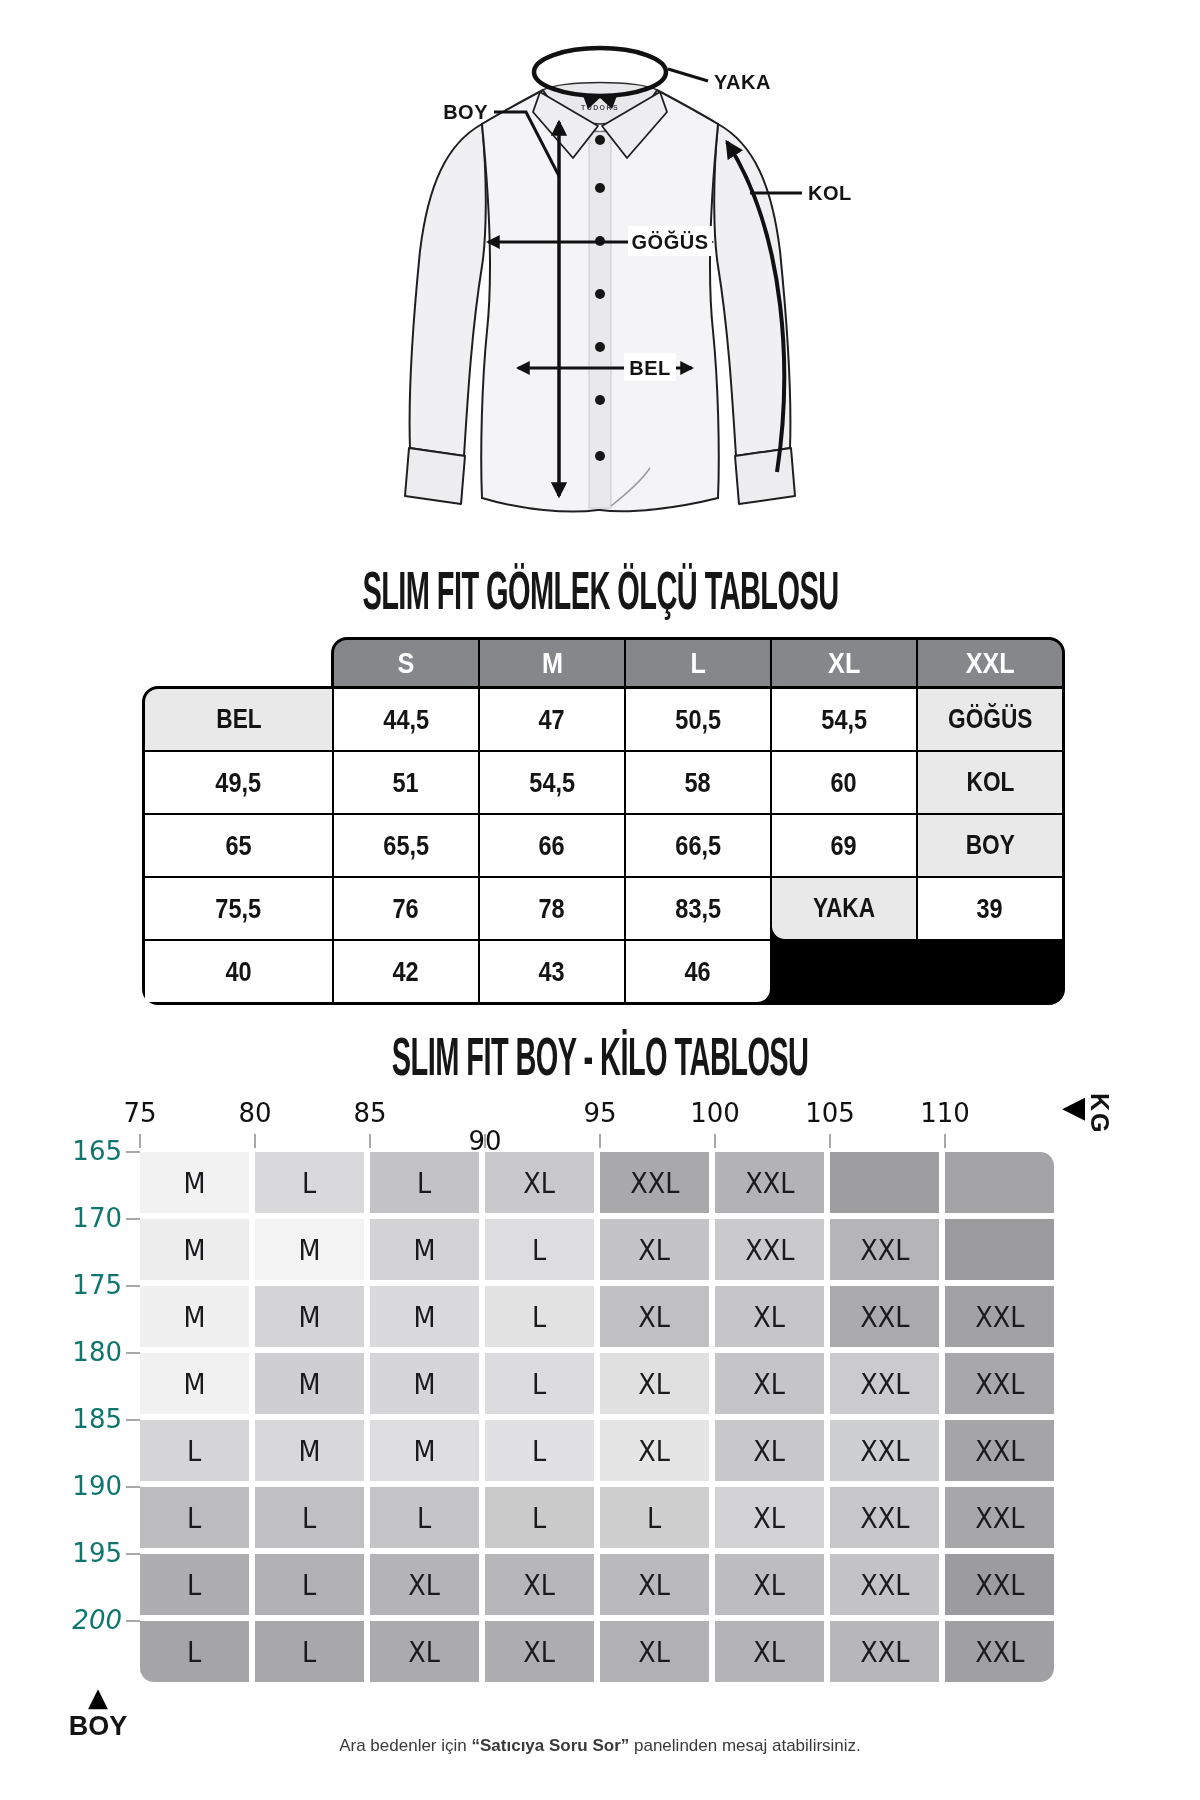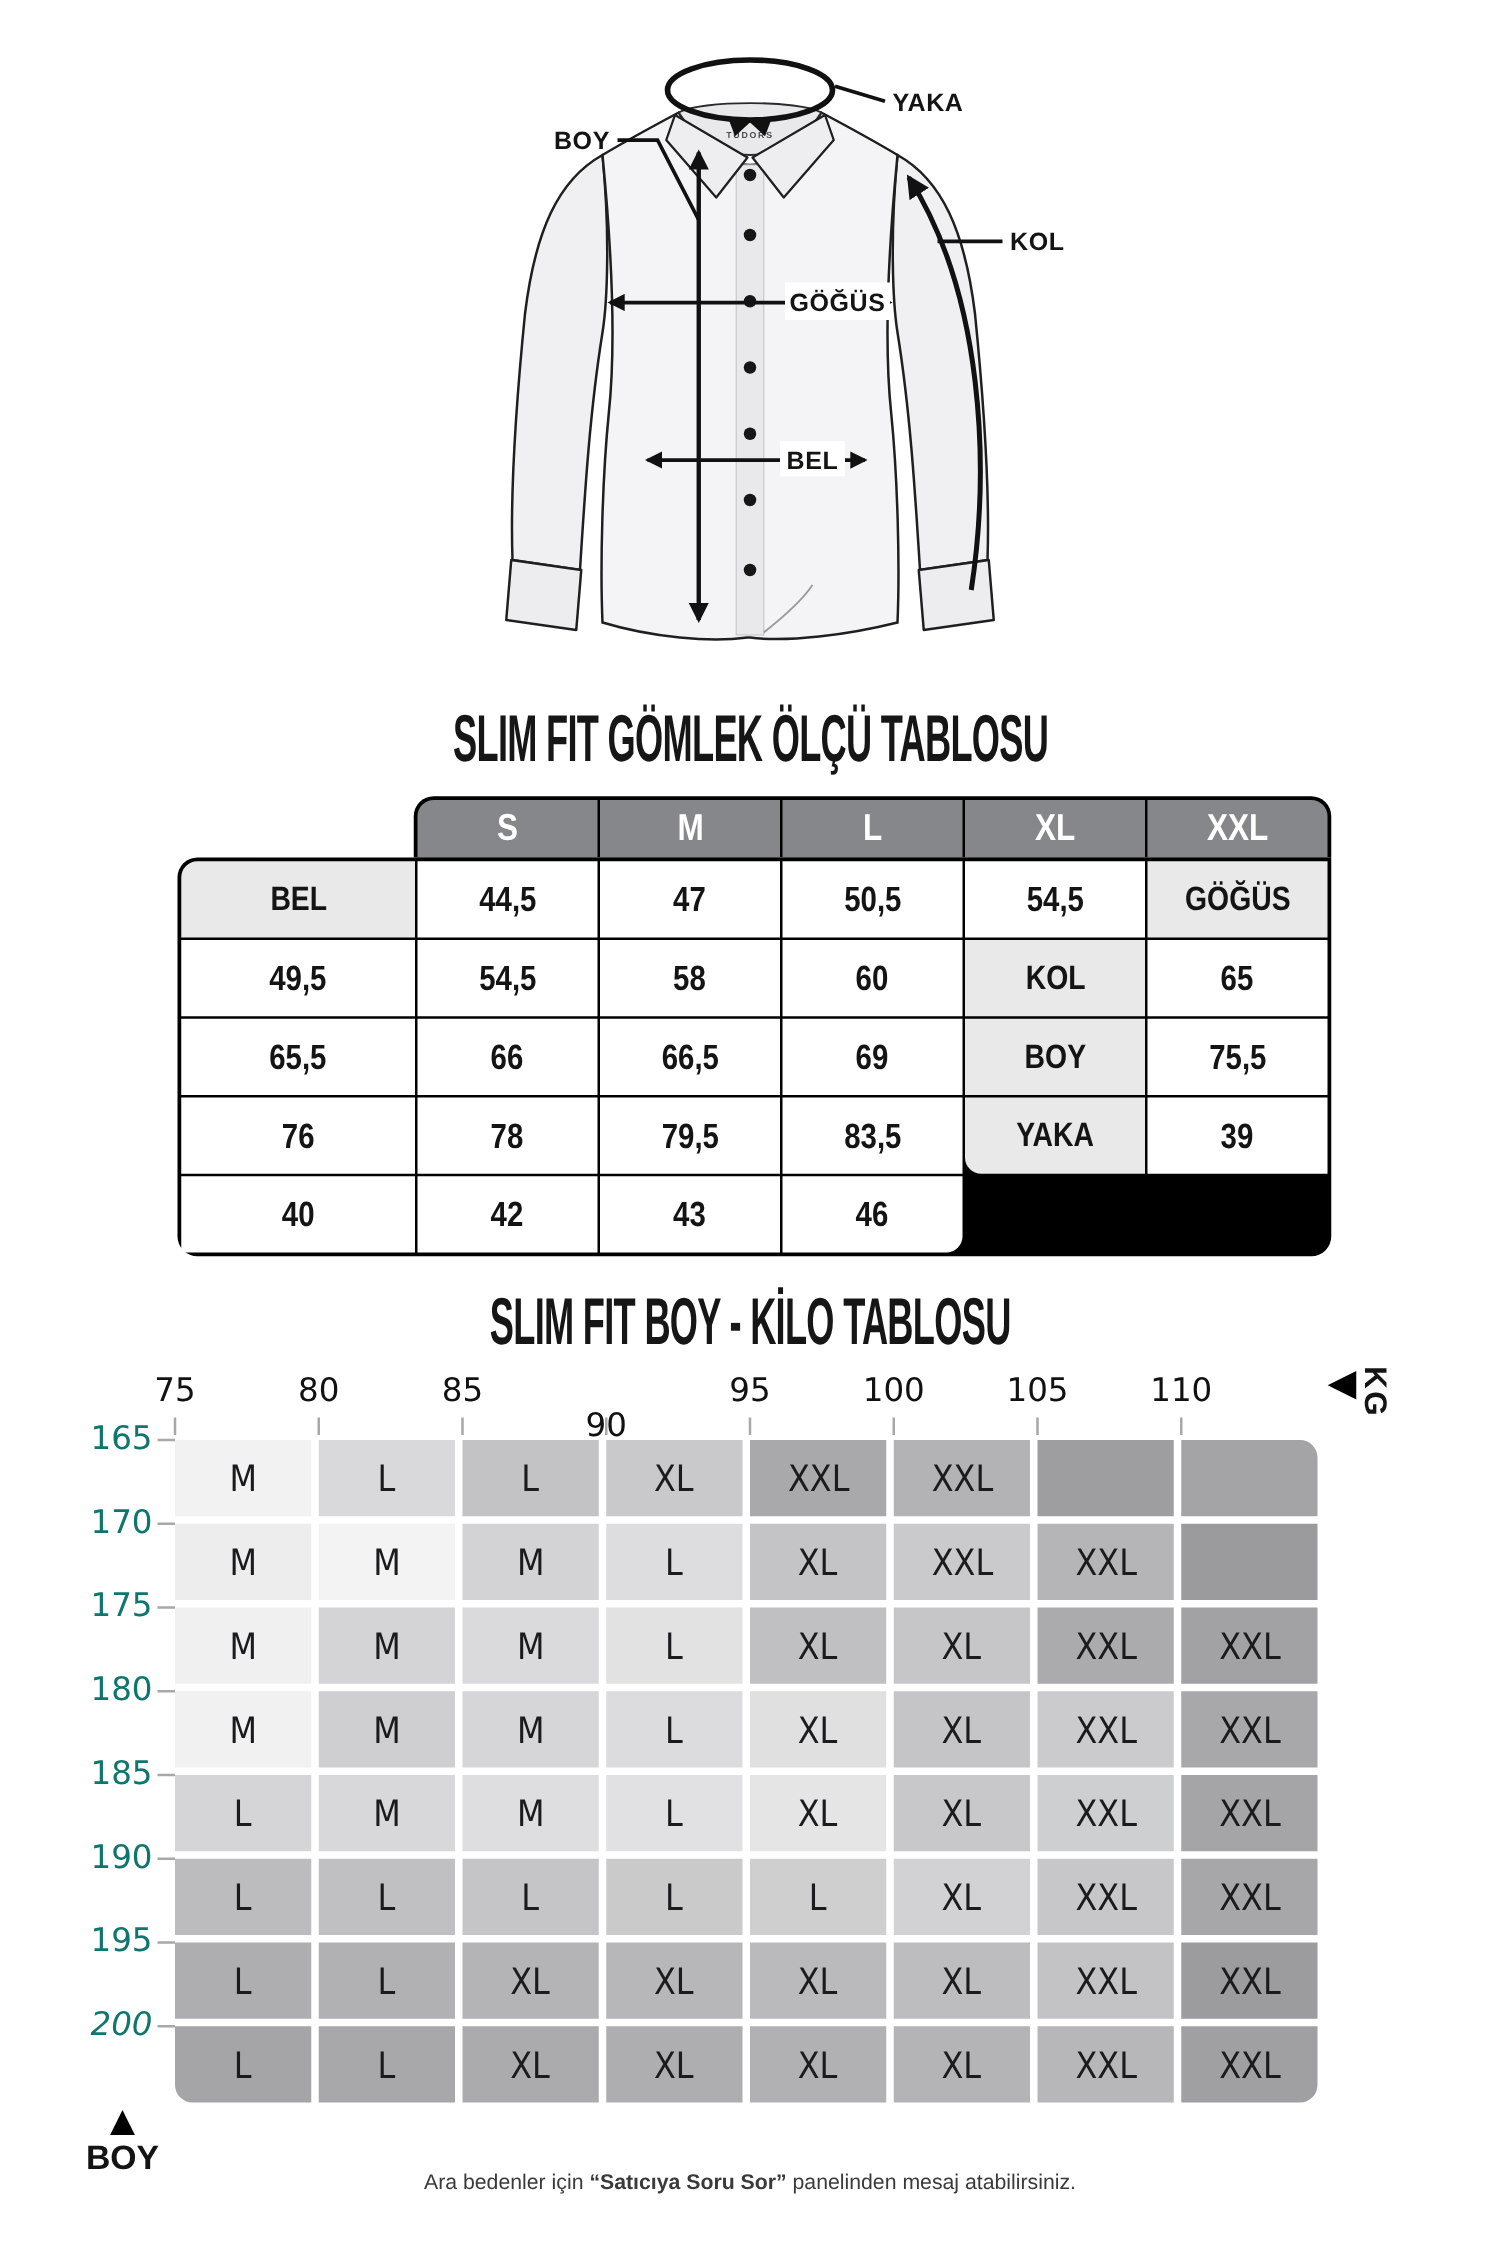--- a/index.html
+++ b/index.html
@@ -142,20 +142,23 @@
     <div class="st-c">
       <span class="cx">54,5</span>
     </div>
     <div class="st-l" style="background: rgb(233, 233, 234);">
       <span class="cx">GÖĞÜS</span>
     </div>
     <div class="st-c">
       <span class="cx">49,5</span>
     </div>
     <div class="st-c">
+      <span class="cx">51</span>
+    </div>
+    <div class="st-c">
       <span class="cx">54,5</span>
     </div>
     <div class="st-c">
       <span class="cx">58</span>
     </div>
     <div class="st-c">
       <span class="cx">60</span>
     </div>
     <div class="st-l" style="background: rgb(233, 233, 234);">
       <span class="cx">KOL</span>
@@ -179,23 +182,20 @@
       <span class="cx">BOY</span>
     </div>
     <div class="st-c">
       <span class="cx">75,5</span>
     </div>
     <div class="st-c">
       <span class="cx">76</span>
     </div>
     <div class="st-c">
       <span class="cx">78</span>
-    </div>
-    <div class="st-c">
-      <span class="cx">79,5</span>
     </div>
     <div class="st-c">
       <span class="cx">83,5</span>
     </div>
     <div class="st-l last" style="background: rgb(233, 233, 234);">
       <span class="cx">YAKA</span>
     </div>
     <div class="st-c">
       <span class="cx">39</span>
     </div>

